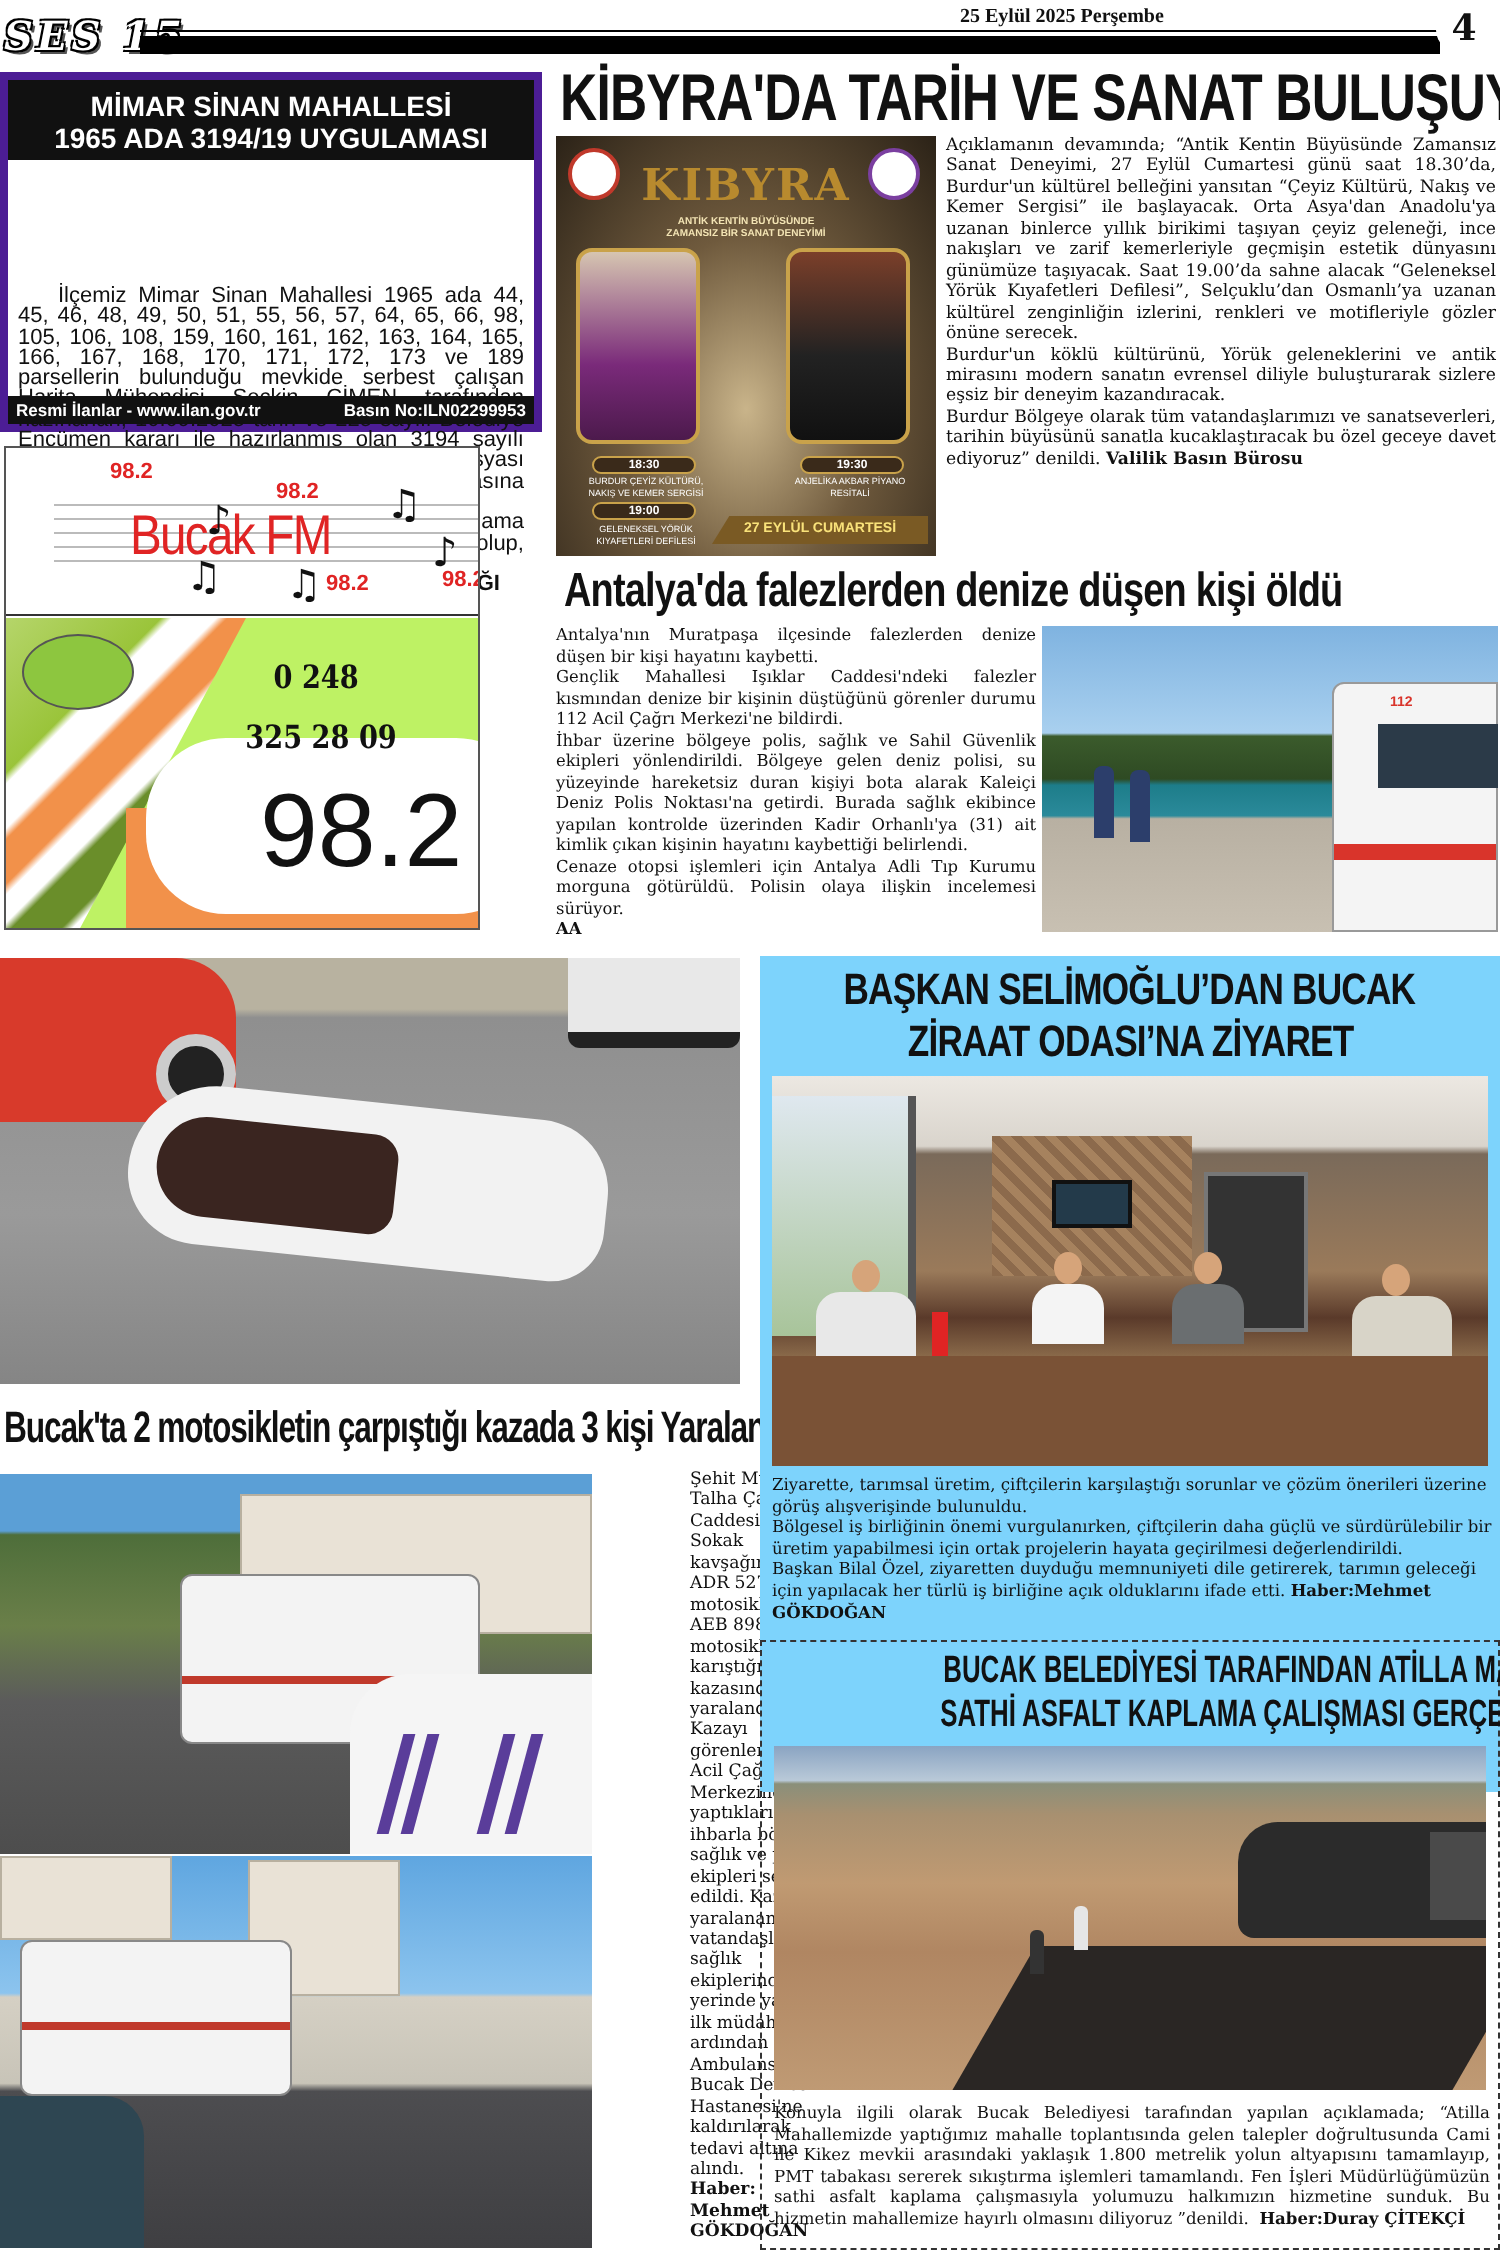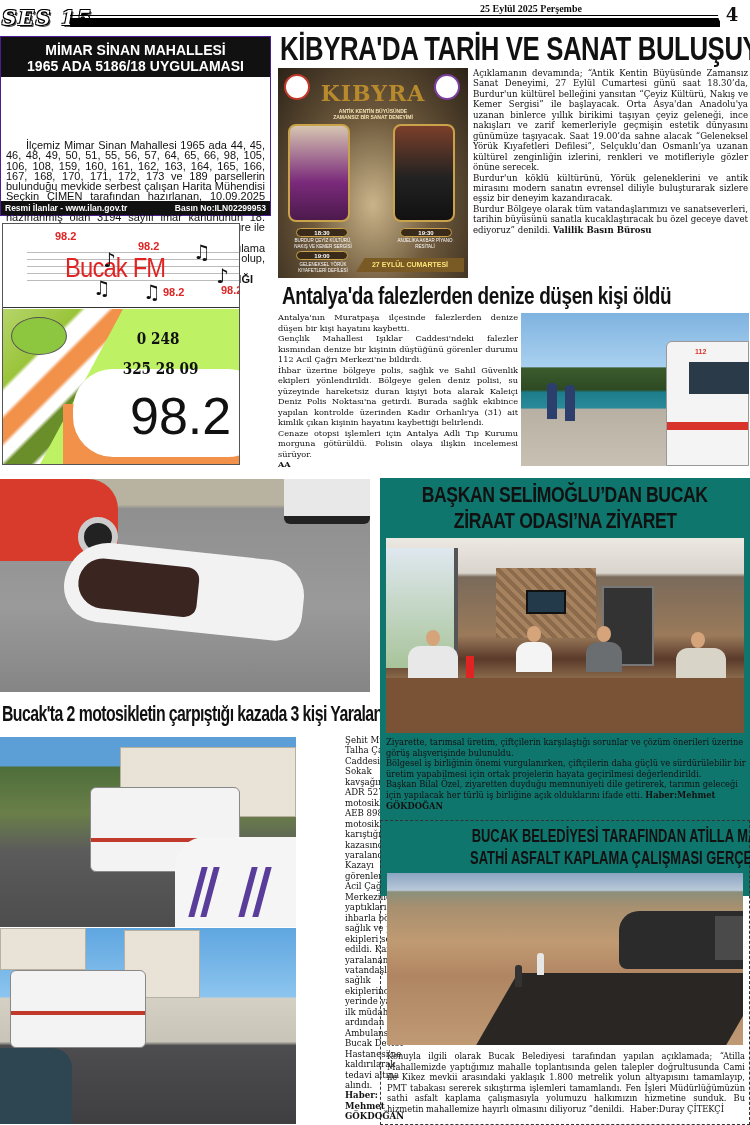--- a/index.html
+++ b/index.html
@@ -12,21 +12,21 @@
   .logo { left: 2px; top: 6px; font-family: "DejaVu Serif", serif; font-weight: bold; font-style: italic;
           font-size: 20px; color: #fff; letter-spacing: 2px;
           text-shadow: -1px -1px 0 #000, 1px -1px 0 #000, -1px 1px 0 #000, 1px 1px 0 #000, 2px 2px 0 #555; }
   .headbar { left: 70px; top: 18px; width: 650px; height: 9px; background: #000; }
   .headbar-thin { left: 70px; top: 15px; width: 650px; height: 1px; background: #000; }
   .date { left: 480px; top: 3px; font-size: 10px; font-weight: bold; font-family: "Liberation Serif", serif; }
   .pagenum { left: 718px; top: 3px; width: 28px; height: 24px; border-radius: 50%; background: #fff;
              font-size: 18px; font-weight: bold; text-align: center; line-height: 24px; }
 
   
-  .ad { left: 0; top: 36px; width: 271px; height: 180px; border: 1px solid #4c1d95; }
+  .ad { left: 0; top: 36px; width: 271px; height: 180px; border: 4px solid #4c1d95; }
   .ad-head { background: #111; color: #fff; text-align: center; font-family: "Liberation Sans", sans-serif;
              font-weight: bold; font-size: 14px; line-height: 16px; padding: 5px 0 3px; }
   .ad-body { font-family: "Liberation Sans", sans-serif; font-size: 11px; line-height: 10.3px; padding: 18px 5px 0 5px; text-align: justify; margin-top: 45px; }
   .ad-body p { text-indent: 20px; }
   .ad-sign { text-align: right; font-weight: bold; padding-right: 12px; }
   .ad-foot { position: absolute; left: 0; bottom: 0; width: 100%; background: #111; color: #fff;
              font-family: "Liberation Sans", sans-serif; font-weight: bold; font-size: 8.5px; padding: 2px 4px;
              display: flex; justify-content: space-between; }
 
   
@@ -94,21 +94,21 @@
                  background: linear-gradient(#5fa6e0 0%, #8cc4ee 35%, #d5d0c4 36%, #c8c4b8 58%, #4d4d50 60%, #3f3f42 100%); }
   .amb2 { position: absolute; background: #f3f3f3; border: 1px solid #888; border-radius: 6px; }
   .amb2-band { position: absolute; left: 0; height: 4px; width: 100%; background: #c0392b; }
   .pol-car { position: absolute; left: 175px; top: 100px; width: 121px; height: 90px; background: #f5f5f5; border-radius: 30px 0 0 0; }
   .pol-stripe { position: absolute; top: 30px; width: 6px; height: 50px; background: #5a3d9a; transform: skewX(-15deg); }
   .bldg { position: absolute; background: #e9e2d6; border: 1px solid #b8b0a0; }
   .moto-text { left: 303px; top: 735px; width: 74px; font-size: 8.6px; line-height: 10.45px; margin-left: 42px; }
   .moto-text .credit { font-weight: bold; }
 
   
-  .baskan-box { left: 380px; top: 478px; width: 370px; height: 418px; background: #0f766e; }
+  .baskan-box { left: 380px; top: 478px; width: 370px; height: 418px; background: #7dd3fc; }
   .h-baskan { position: absolute; left: 0; top: 4px; width: 370px; text-align: center; font-family: "Liberation Sans", sans-serif; font-weight: bold;
               font-size: 22px; line-height: 26px; letter-spacing: -0.5px; }
   .h-baskan span { display: inline-block; transform: scaleX(0.8); }
   .office-photo { position: absolute; left: 6px; top: 60px; width: 358px; height: 195px; overflow: hidden;
                   background: linear-gradient(#ece8e2 0%, #d9d4cc 18%, #7a6a5a 20%, #9a7a5a 50%, #5a3a2a 62%, #8a6a4a 72%, #6a4a32 100%); }
   .office-wall { position: absolute; left: 110px; top: 30px; width: 100px; height: 70px;
                  background: repeating-linear-gradient(45deg, #8c6a4c 0 4px, #a6825e 4px 8px); }
   .office-tv { position: absolute; left: 140px; top: 52px; width: 40px; height: 24px; background: #233a4a; border: 2px solid #111; }
   .office-window { position: absolute; left: 0; top: 10px; width: 72px; height: 120px; background: linear-gradient(#dfe8ef, #a8c49a); border-right: 4px solid #555; }
   .office-door { position: absolute; left: 216px; top: 48px; width: 52px; height: 80px; background: #333; border: 2px solid #777; }
@@ -123,37 +123,37 @@
   .h-asfalt { position: absolute; left: 4px; top: 4px; width: 362px; text-align: center; font-family: "Liberation Sans", sans-serif; font-weight: bold;
               font-size: 19px; line-height: 22px; white-space: nowrap; }
   .h-asfalt span { display: inline-block; transform: scaleX(0.68); transform-origin: center; }
   .asfalt-photo { position: absolute; left: 6px; top: 52px; width: 356px; height: 172px; overflow: hidden;
                   background: linear-gradient(#8aa4c2 0%, #b9c9d8 10%, #8a8f7a 11%, #a89070 20%, #c09a72 40%, #b08662 60%, #bf9a74 100%); }
   .asfalt-road { position: absolute; left: 110px; top: 100px; width: 250px; height: 72px; background: #2a2624; transform: skewX(-30deg); }
   .tanker { position: absolute; left: 232px; top: 38px; width: 124px; height: 58px; background: #2b2b2b; border-radius: 20px 0 0 8px; }
   .tanker-cab { position: absolute; left: 96px; top: 5px; width: 28px; height: 44px; background: #4a4a4a; }
   .worker { position: absolute; width: 7px; height: 22px; background: #333; border-radius: 3px 3px 0 0; }
   .asfalt-text { position: absolute; left: 6px; top: 230px; width: 358px; font-size: 8.3px; line-height: 10.6px; text-align: justify; }
-  .asfalt-text .credit { font-weight: normal; }
+  .asfalt-text .credit { font-weight: bold; }
 </style>
 </head>
 <body>
 
 <div class="abs masthead">
   <div class="abs logo">SES 15</div>
   <div class="abs headbar-thin"></div>
   <div class="abs headbar"></div>
   <div class="abs date">25 Eylül 2025 Perşembe</div>
   <div class="abs pagenum">4</div>
 </div>
 
 <div class="abs ad">
   <div class="ad-head">
     <div>MİMAR SİNAN MAHALLESİ</div>
-    <div>1965 ADA  5186/18 UYGULAMASI</div>
+    <div>1965 ADA  3194/19 UYGULAMASI</div>
   </div>
   <div class="ad-body">
     <p>İlçemiz Mimar Sinan Mahallesi 1965 ada 44, 45, 46, 48, 49, 50, 51, 55, 56, 57, 64, 65, 66, 98, 105, 106, 108, 159, 160, 161, 162, 163, 164, 165, 166, 167, 168, 170, 171, 172, 173 ve 189 parsellerin bulunduğu mevkide serbest çalışan Harita Mühendisi Seçkin ÇİMEN tarafından hazırlanan,  10.09.2025 tarih ve 225 sayılı Belediye Encümen kararı ile hazırlanmış olan 3194 sayılı imar kanununun 18. Madde uygulama dosyası kabul edilip 30 gün süre ile askıya çıkartılmasına karar verilmiştir.</p>
     <p>Hazırlanmış olan 2167/18 madde uygulama dosyası İmar ve Şehircilik Müdürlüğünde olup, ilgililere ilanen duyurulur.</p>
     <div class="ad-sign">BUCAK BELEDİYE BAŞKANLIĞI</div>
   </div>
   <div class="ad-foot">
     <span>Resmi İlanlar - www.ilan.gov.tr</span>
     <span>Basın No:ILN02299953</span>
   </div>

